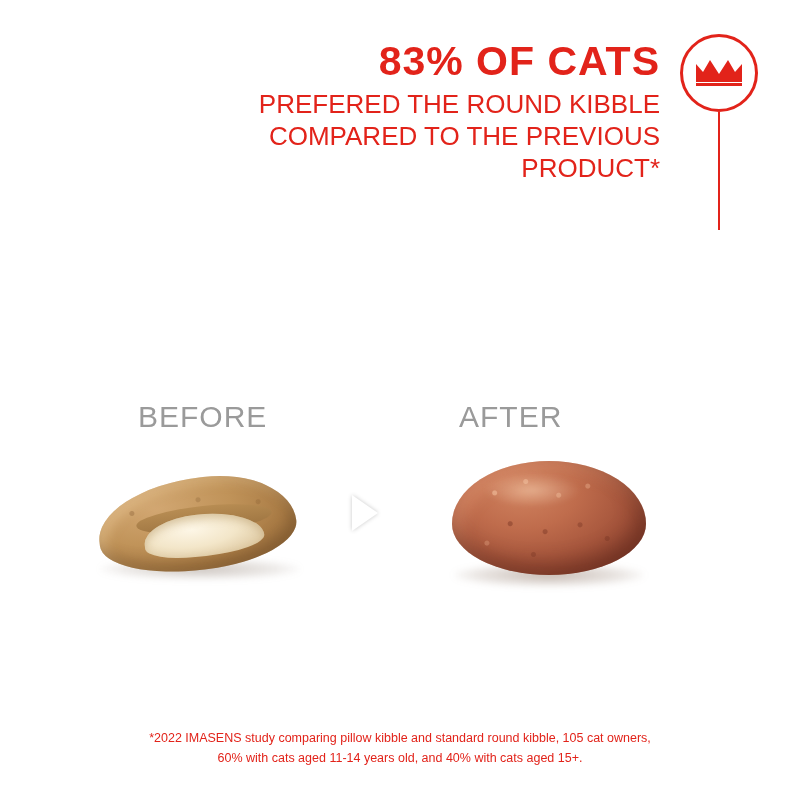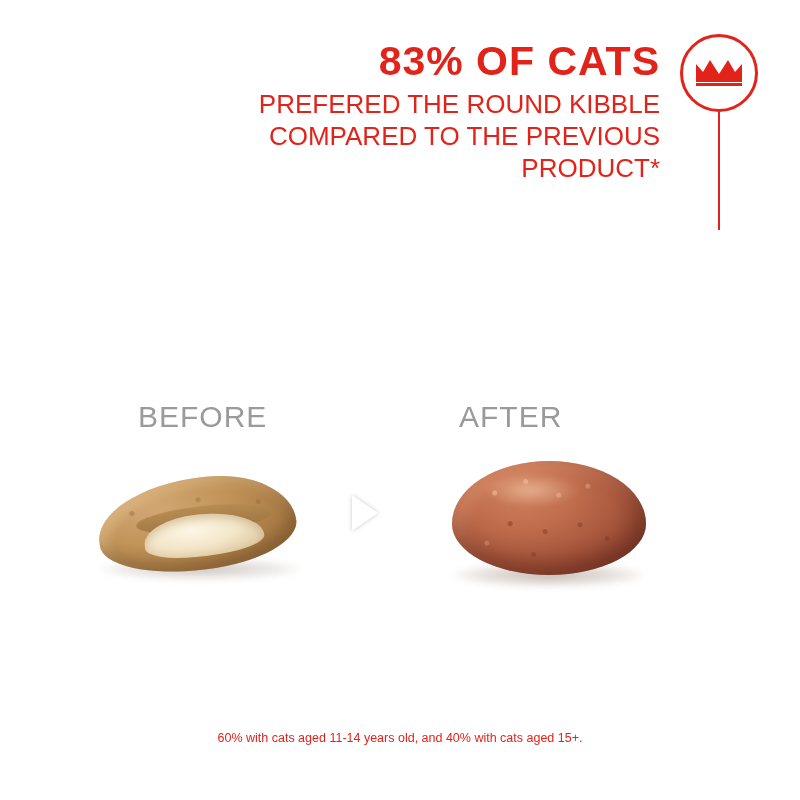--- a/index.html
+++ b/index.html
@@ -294,16 +294,17 @@
   <div class="arrow"></div>
 
   <div class="kibble kibble-after">
     <div class="ka-shadow"></div>
     <div class="ka-body"></div>
     <div class="ka-texture"></div>
     <div class="ka-sheen"></div>
   </div>
 
   <div class="footnote">
+    <span>*2022 IMASENS study comparing pillow kibble and standard round kibble, 105 cat owners,</span>
     <span>60% with cats aged 11-14 years old, and 40% with cats aged 15+.</span>
   </div>
 
 </div>
 
 </body></html>

